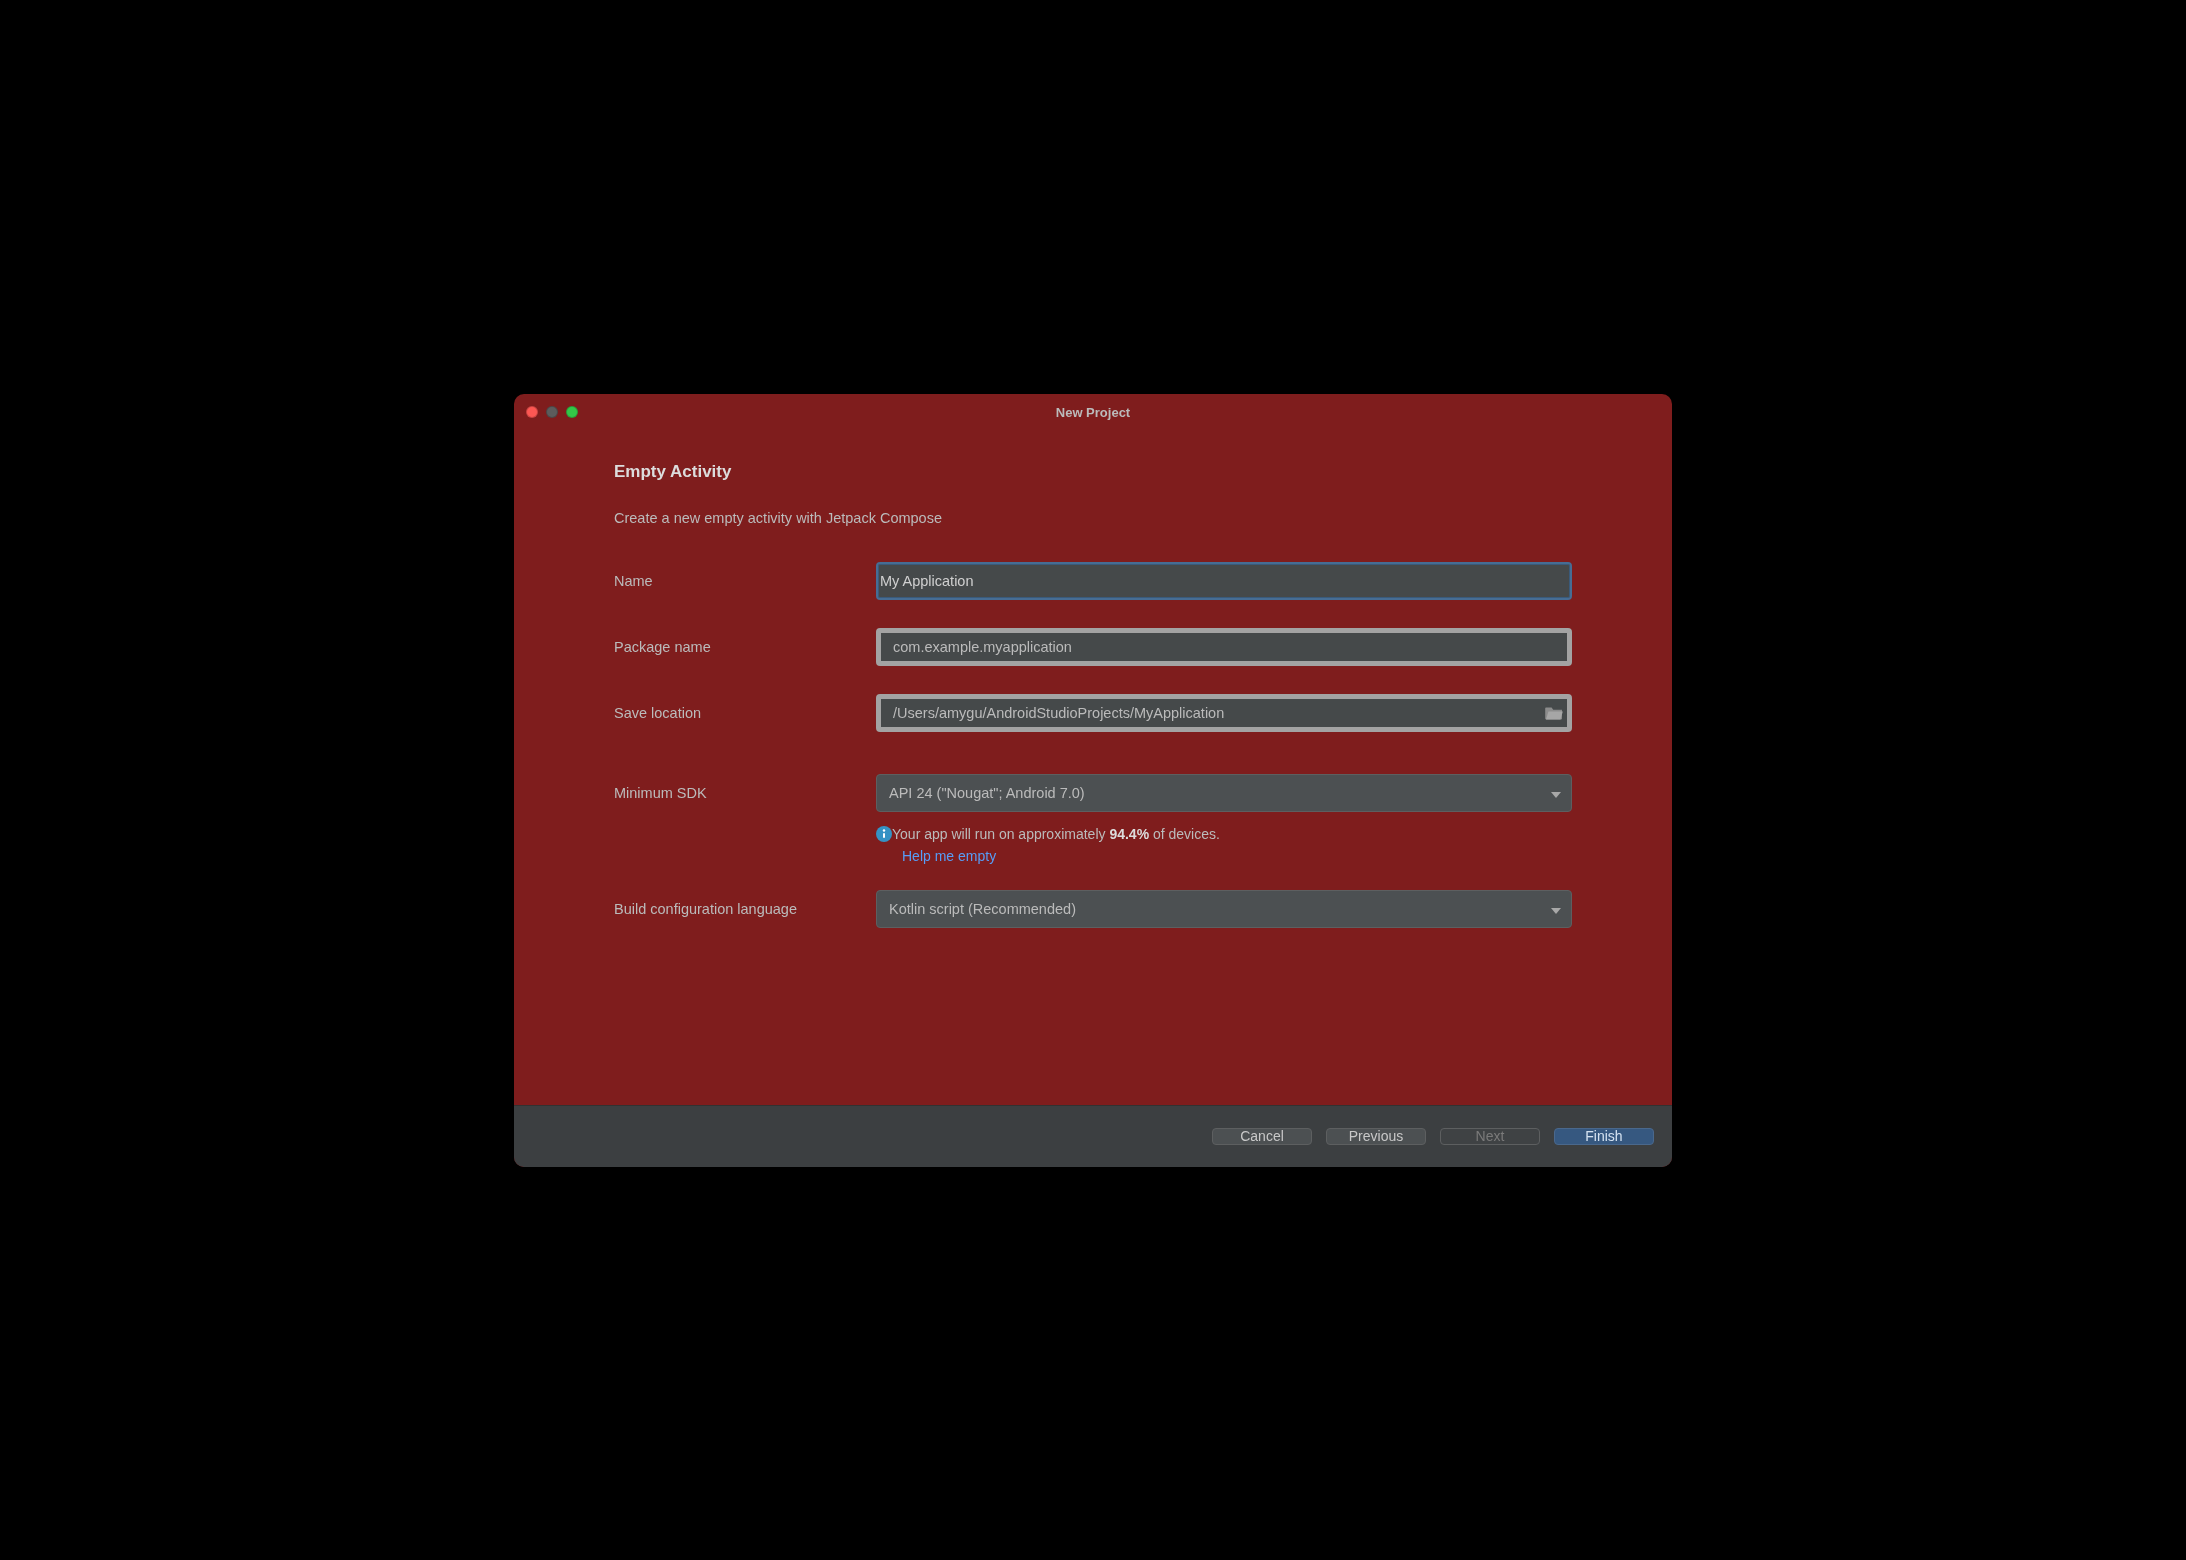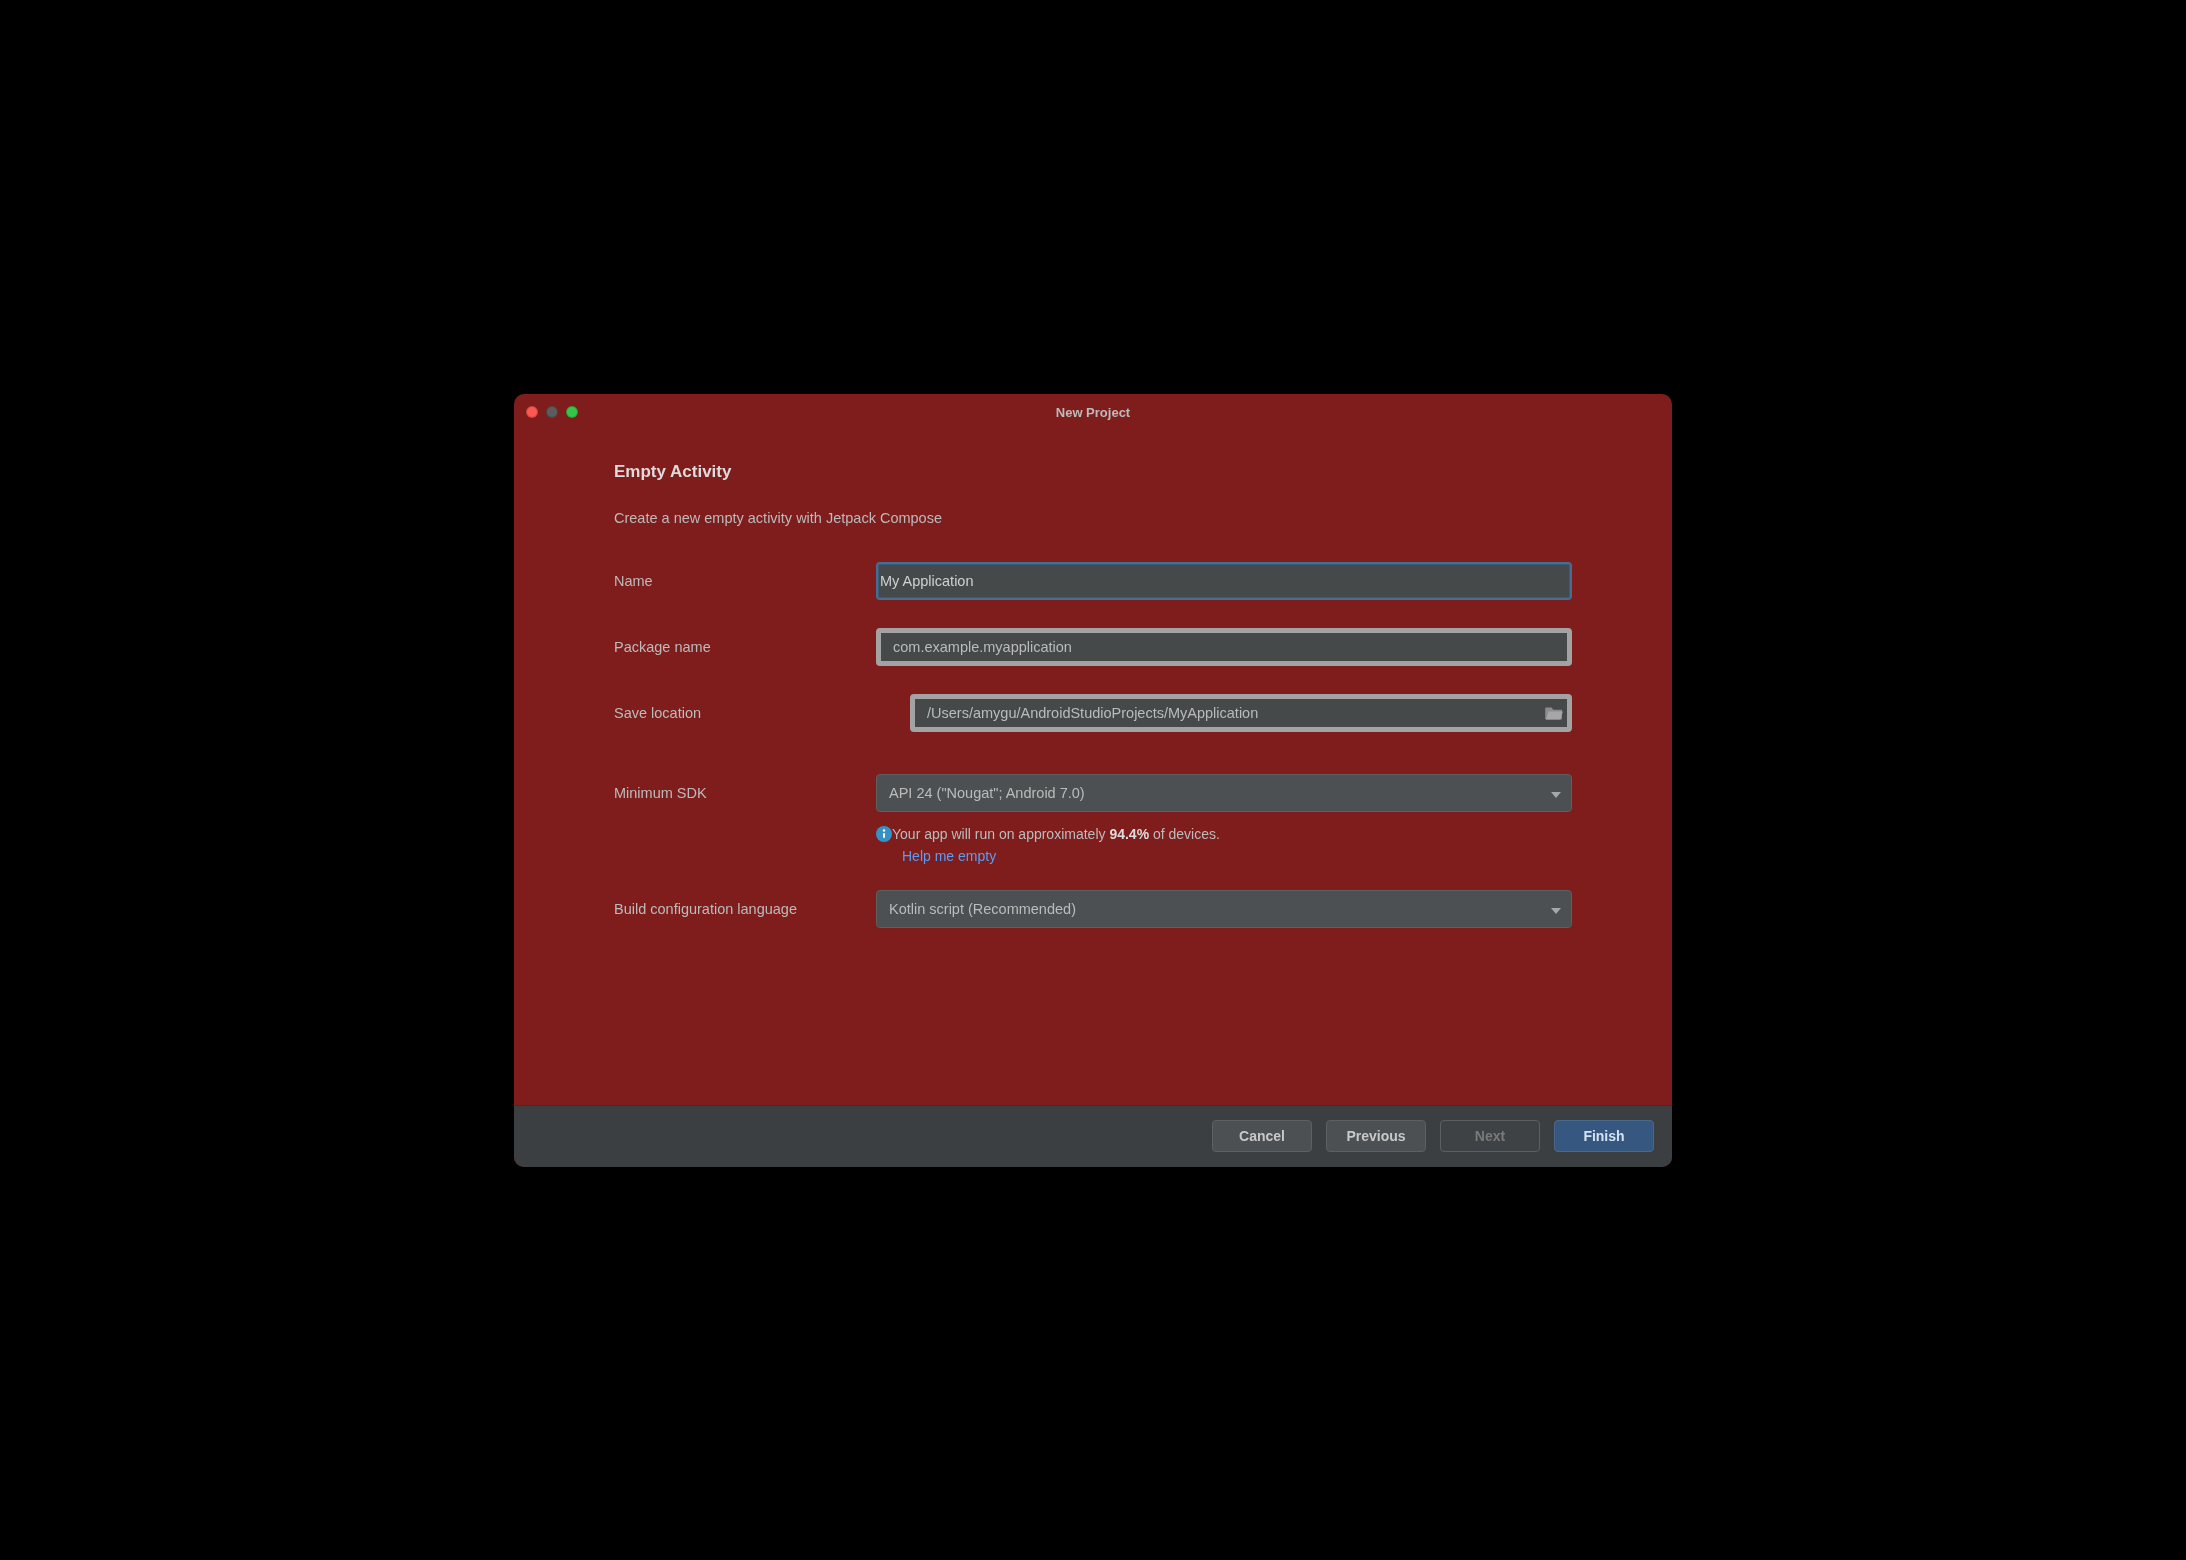--- a/index.html
+++ b/index.html
@@ -76,27 +76,27 @@
   .info-icon { width: 16px; height: 16px; flex-shrink:0; }
   .link { color: #589df6; margin-left: 26px; margin-top: 6px; display: inline-block; cursor: pointer; }
   .footer {
     height: 62px;
     border-top: 1px solid #323232;
     display: flex; align-items: center; justify-content: flex-end;
     gap: 14px; padding: 0 18px;
     background: #3c3f41;
   }
   .btn {
-    min-width: 100px; height: 32px;
+    min-width: 100px; height: 17px;
     border-radius: 4px;
     border: 1px solid #5d5f60;
     background: #4c5052;
     color: #c8c8c8; font-size: 14px;
     display: flex; align-items: center; justify-content: center;
-    padding: 0 18px; cursor: default; font-weight: bold;
+    padding: 0 18px; cursor: default;
   }
   .btn.disabled { color: #7a7a7a; background: #3f4244; }
   .btn.primary { background: #365880; border-color: #4a688c; color: #d4e2f1; }
 </style>
 </head>
 <body>
 
 <div class="stage">
   <div class="dialog">
 
@@ -124,21 +124,21 @@
         <div class="lbl">Package name</div>
         <div class="field">
           <input class="text-input" type="text" value="com.example.myapplication" style="">
         </div>
       </div>
 
       <div class="row tall">
         <div class="lbl">Save location</div>
         <div class="field">
           <div class="path-wrap">
-            <input class="text-input" type="text" style="padding-right: 14px; margin-left: 34px;" value="/Users/amygu/AndroidStudioProjects/MyApplication">
+            <input class="text-input" type="text" style="padding-right: 14px;" value="/Users/amygu/AndroidStudioProjects/MyApplication">
             <span class="folder-icon">
               <svg viewBox="0 0 24 20" width="20" height="16" fill="currentColor">
                 <path d="M2 3h7l2 3h11v11a1 1 0 0 1-1 1H2a1 1 0 0 1-1-1V4a1 1 0 0 1 1-1z" fill="#8c8c8c"></path>
                 <path d="M5 8h18l-3 10H2z" fill="#a6a6a6"></path>
               </svg>
             </span>
           </div>
         </div>
       </div>
 

